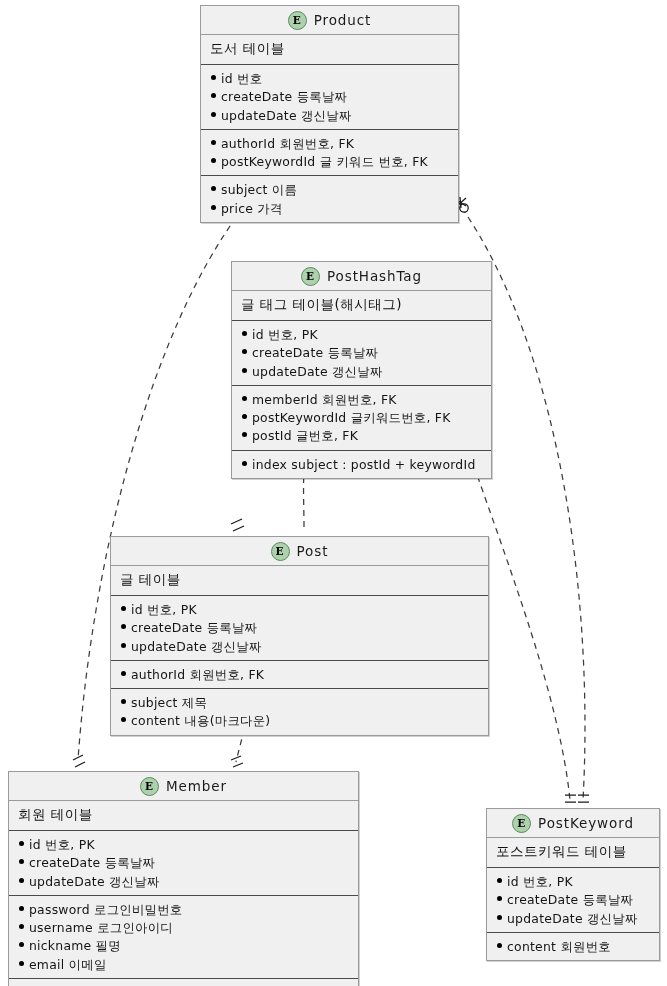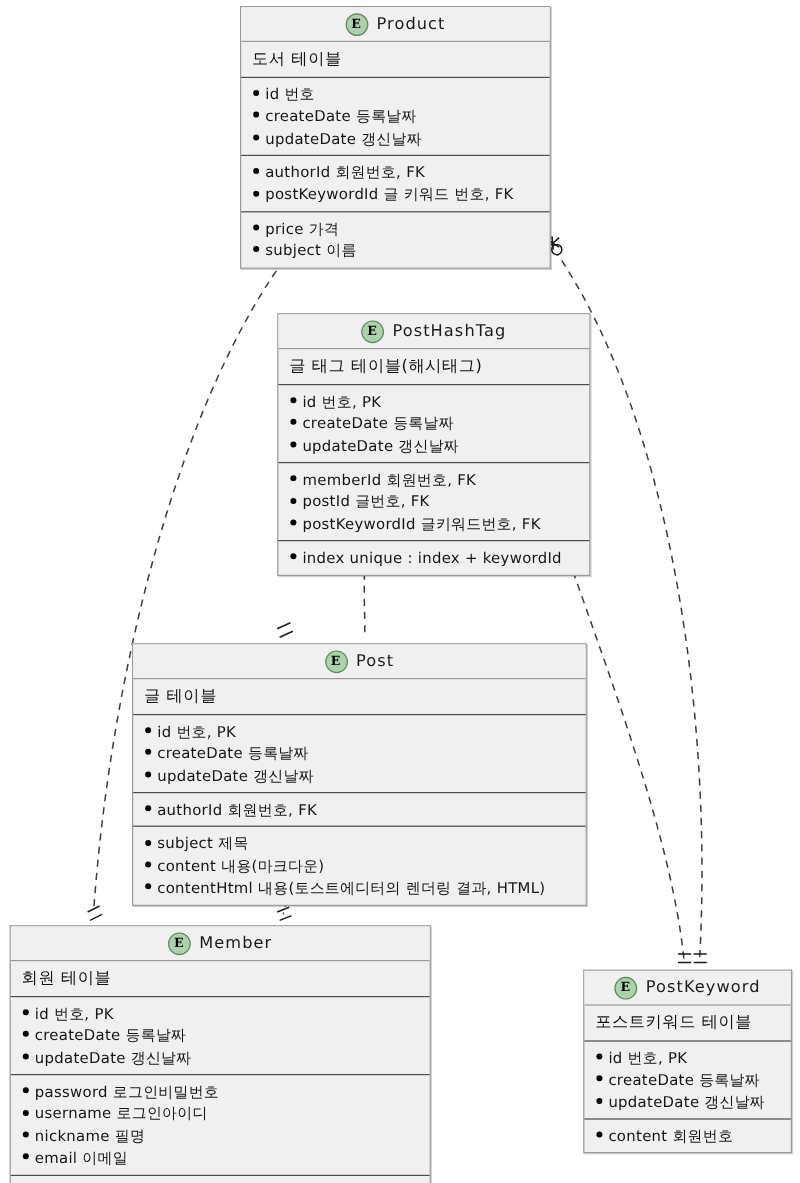--- a/index.html
+++ b/index.html
@@ -165,64 +165,63 @@
     <div class="ent-group">
       <div class="attr"><span class="bullet"></span><span class="txt">id 번호</span></div>
       <div class="attr"><span class="bullet"></span><span class="txt">createDate 등록날짜</span></div>
       <div class="attr"><span class="bullet"></span><span class="txt">updateDate 갱신날짜</span></div>
     </div>
     <div class="ent-group">
       <div class="attr"><span class="bullet"></span><span class="txt">authorId 회원번호, FK</span></div>
       <div class="attr"><span class="bullet"></span><span class="txt">postKeywordId 글 키워드 번호, FK</span></div>
     </div>
     <div class="ent-group">
+      <div class="attr"><span class="bullet"></span><span class="txt">subject 이름</span></div>
       <div class="attr"><span class="bullet"></span><span class="txt">price 가격</span></div>
-      <div class="attr"><span class="bullet"></span><span class="txt">subject 이름</span></div>
     </div>
   </div>
 
   <div class="entity" style="left:231px; top:261px; width:261px;">
     <div class="ent-title">
       <span class="e-badge">E</span>
       <span>PostHashTag</span>
     </div>
     <div class="ent-subtitle">글 태그 테이블(해시태그)</div>
     <div class="ent-group">
       <div class="attr"><span class="bullet"></span><span class="txt">id 번호, PK</span></div>
       <div class="attr"><span class="bullet"></span><span class="txt">createDate 등록날짜</span></div>
       <div class="attr"><span class="bullet"></span><span class="txt">updateDate 갱신날짜</span></div>
     </div>
     <div class="ent-group">
       <div class="attr"><span class="bullet"></span><span class="txt">memberId 회원번호, FK</span></div>
+      <div class="attr"><span class="bullet"></span><span class="txt">postKeywordId 글키워드번호, FK</span></div>
       <div class="attr"><span class="bullet"></span><span class="txt">postId 글번호, FK</span></div>
-      <div class="attr"><span class="bullet"></span><span class="txt">postKeywordId 글키워드번호, FK</span></div>
-    </div>
-    <div class="ent-group">
-      <div class="attr"><span class="bullet"></span><span class="txt">index unique : index + keywordId</span></div>
+    </div>
+    <div class="ent-group">
+      <div class="attr"><span class="bullet"></span><span class="txt">index subject : postId + keywordId</span></div>
     </div>
   </div>
 
   <div class="entity" style="left:110px; top:536px; width:379px;">
     <div class="ent-title">
       <span class="e-badge">E</span>
       <span>Post</span>
     </div>
     <div class="ent-subtitle">글 테이블</div>
     <div class="ent-group">
       <div class="attr"><span class="bullet"></span><span class="txt">id 번호, PK</span></div>
       <div class="attr"><span class="bullet"></span><span class="txt">createDate 등록날짜</span></div>
       <div class="attr"><span class="bullet"></span><span class="txt">updateDate 갱신날짜</span></div>
     </div>
     <div class="ent-group">
       <div class="attr"><span class="bullet"></span><span class="txt">authorId 회원번호, FK</span></div>
     </div>
     <div class="ent-group">
       <div class="attr"><span class="bullet"></span><span class="txt">subject 제목</span></div>
       <div class="attr"><span class="bullet"></span><span class="txt">content 내용(마크다운)</span></div>
-      <div class="attr"><span class="bullet"></span><span class="txt">contentHtml 내용(토스트에디터의 렌더링 결과, HTML)</span></div>
     </div>
   </div>
 
   <div class="entity" style="left:8px; top:771px; width:351px;">
     <div class="ent-title">
       <span class="e-badge">E</span>
       <span>Member</span>
     </div>
     <div class="ent-subtitle">회원 테이블</div>
     <div class="ent-group">

